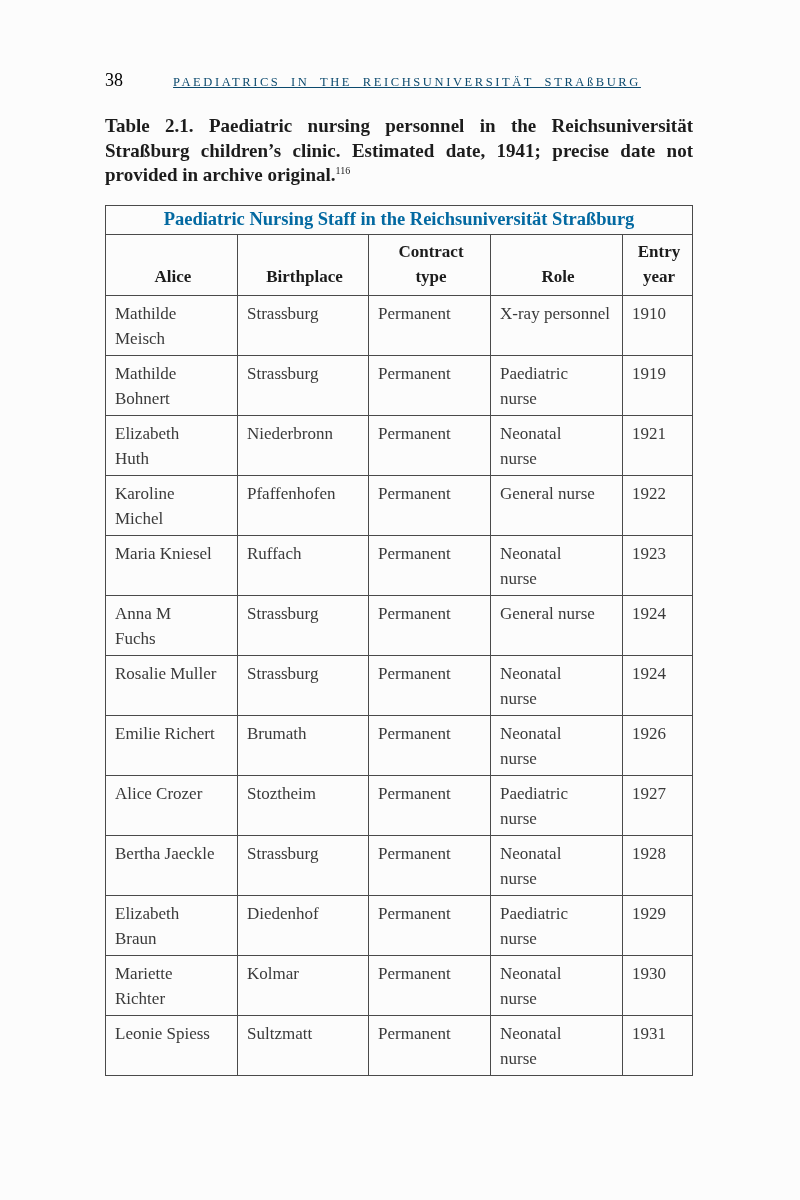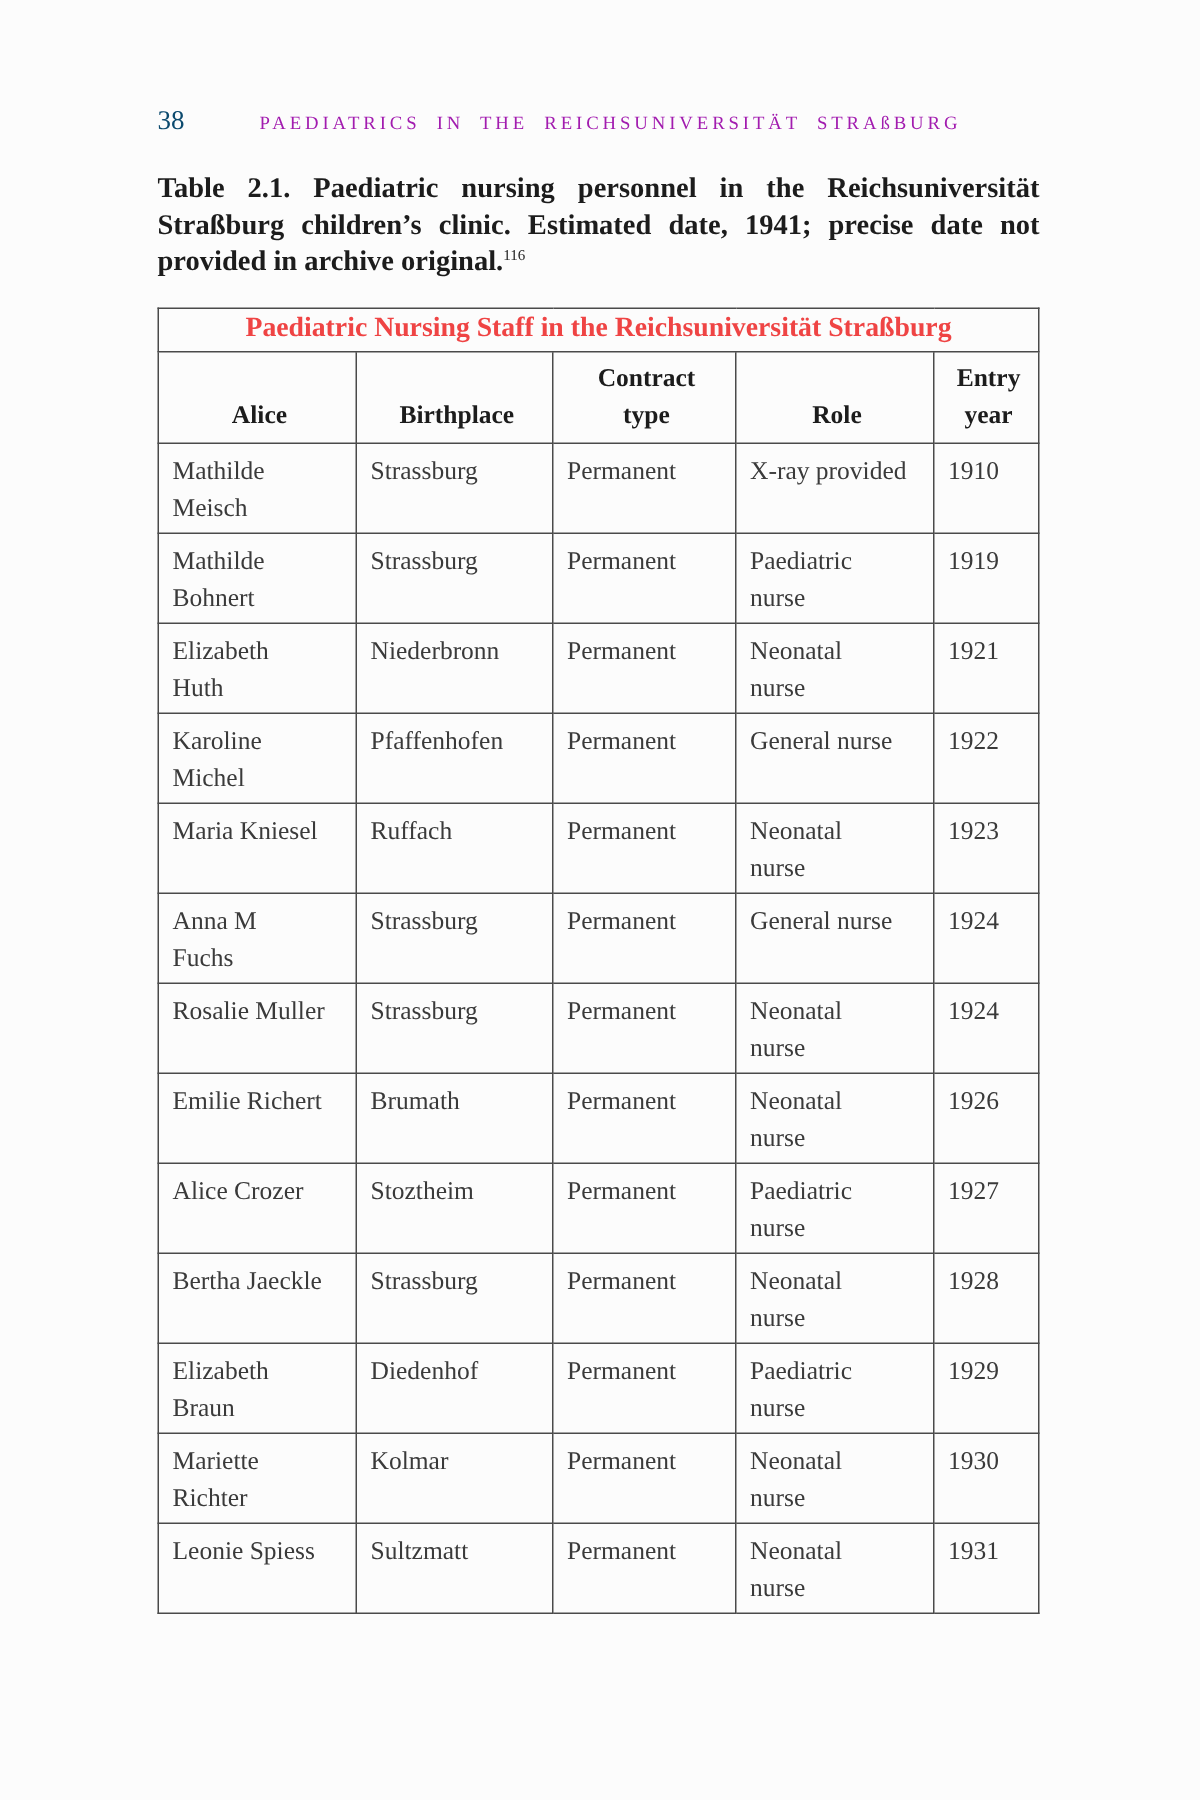--- a/index.html
+++ b/index.html
@@ -19,31 +19,32 @@
   .page-header {
     position: absolute;
     top: 70px;
     left: 105px;
     width: 586px;
     display: flex;
     align-items: baseline;
   }
   .page-number {
     font-size: 18px;
-    color: #0c4a6e;
+    color: #000000;
     flex: 0 0 auto;
   }
   .running-head {
     flex: 1 1 auto;
     text-align: center;
     font-size: 12.5px;
     letter-spacing: 2.6px;
     word-spacing: 5px;
-    color: #a21caf;
+    color: #0c4a6e;
     white-space: nowrap;
+    text-decoration: underline;
   }
   .caption {
     position: absolute;
     top: 114px;
     left: 105px;
     width: 588px;
     font-size: 19px;
     font-weight: bold;
     line-height: 24.5px;
     color: #1c1c1c;
@@ -71,21 +72,21 @@
     border: 1px solid #4a4a4a;
     white-space: pre-line;
     overflow: hidden;
   }
   .title-row td {
     height: 29px;
     text-align: center;
     vertical-align: middle;
     font-weight: bold;
     font-size: 18.5px;
-    color: #ef4444;
+    color: #0369a1;
     padding: 1px 2px 3px 2px;
   }
   .header-row th {
     height: 58px;
     vertical-align: bottom;
     text-align: center;
     font-weight: bold;
     font-size: 17px;
     line-height: 25px;
     color: #1c1c1c;
@@ -133,21 +134,21 @@
         <th>Entry
 year</th>
       </tr>
     </thead>
     <tbody class="data-rows">
         <tr>
           <td>Mathilde
 Meisch</td>
           <td>Strassburg</td>
           <td>Permanent</td>
-          <td>X-ray provided</td>
+          <td>X-ray personnel</td>
           <td>1910</td>
         </tr>
         <tr>
           <td>Mathilde
 Bohnert</td>
           <td>Strassburg</td>
           <td>Permanent</td>
           <td>Paediatric
 nurse</td>
           <td>1919</td>

